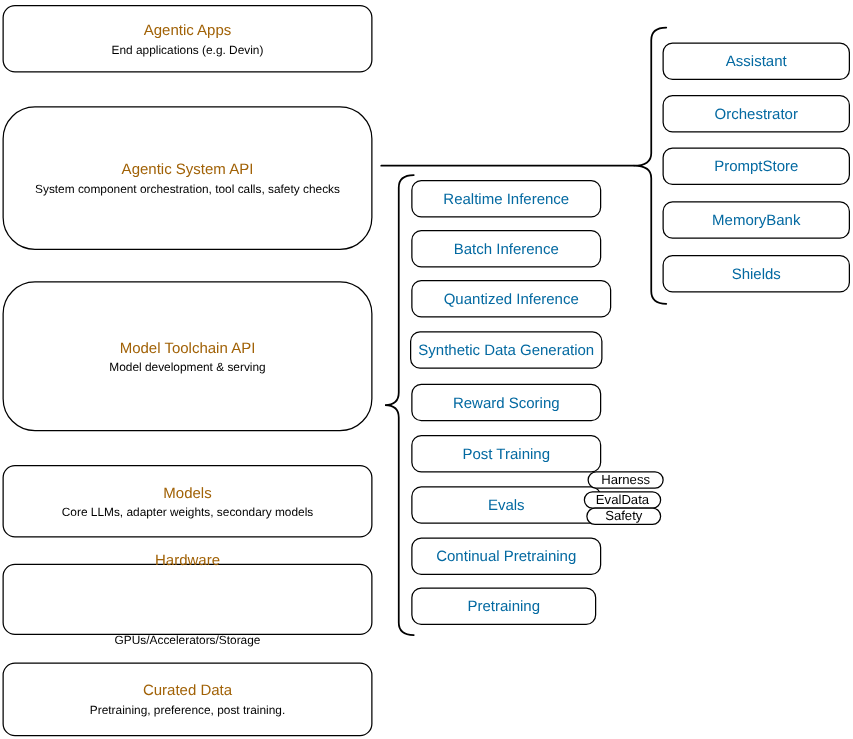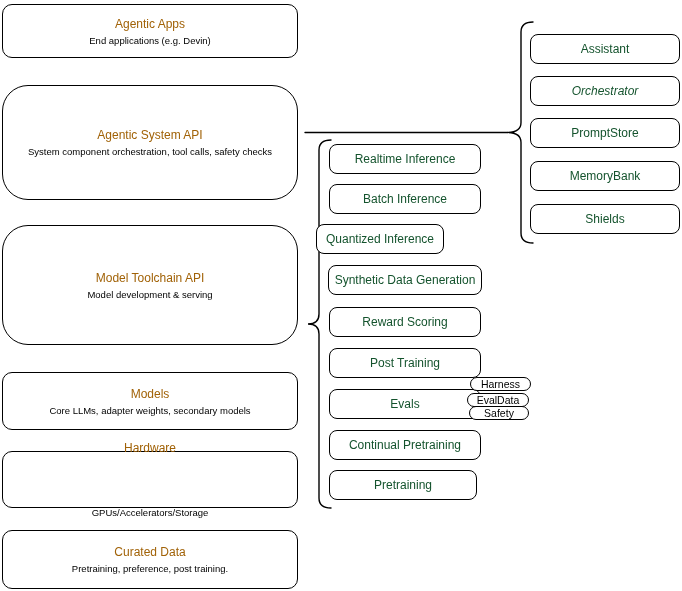--- a/index.html
+++ b/index.html
@@ -44,21 +44,21 @@
   }
   .node .subtitle {
     font-size: 9.5px;
     line-height: 11px;
     margin-top: 4px;
     color: #000000;
     white-space: nowrap;
   }
   .node .label {
     font-size: 12px;
-    color: #14532d;
+    color: #0369a1;
     white-space: nowrap;
   }
   .pill {
     position: absolute;
     box-sizing: border-box;
     background: #ffffff;
     border: 1.4px solid #000000;
     border-radius: 8px;
     display: flex;
     align-items: center;
@@ -110,21 +110,21 @@
     <div class="title">Curated Data</div>
     <div class="subtitle">Pretraining, preference, post training.</div>
   </div>
 
   <div class="node" style="left:329px; top:144px; width:152px; height:30px; border-radius:8px;">
     <div class="label">Realtime Inference</div>
   </div>
   <div class="node" style="left:329px; top:184px; width:152px; height:30px; border-radius:8px;">
     <div class="label">Batch Inference</div>
   </div>
-  <div class="node" style="left:316px; top:224px; width:128px; height:30px; border-radius:8px;">
+  <div class="node" style="left:329px; top:224px; width:160px; height:30px; border-radius:8px;">
     <div class="label">Quantized Inference</div>
   </div>
   <div class="node" style="left:328px; top:265px; width:154px; height:30px; border-radius:8px;">
     <div class="label">Synthetic Data Generation</div>
   </div>
   <div class="node" style="left:329px; top:307px; width:152px; height:30px; border-radius:8px;">
     <div class="label">Reward Scoring</div>
   </div>
   <div class="node" style="left:329px; top:348px; width:152px; height:30px; border-radius:8px;">
     <div class="label">Post Training</div>
@@ -139,21 +139,21 @@
     <div class="label">Pretraining</div>
   </div>
 
   <div class="pill" style="left:470px; top:377px; width:61px; height:14px;">Harness</div>
   <div class="pill" style="left:467px; top:393px; width:62px; height:14px;">EvalData</div>
   <div class="pill" style="left:469px; top:406px; width:60px; height:14px;">Safety</div>
 
   <div class="node" style="left:530px; top:34px; width:150px; height:30px; border-radius:8px;">
     <div class="label">Assistant</div>
   </div>
-  <div class="node" style="left:530px; top:76px; width:150px; height:30px; border-radius:8px;font-style:italic;">
+  <div class="node" style="left:530px; top:76px; width:150px; height:30px; border-radius:8px;">
     <div class="label">Orchestrator</div>
   </div>
   <div class="node" style="left:530px; top:118px; width:150px; height:30px; border-radius:8px;">
     <div class="label">PromptStore</div>
   </div>
   <div class="node" style="left:530px; top:161px; width:150px; height:30px; border-radius:8px;">
     <div class="label">MemoryBank</div>
   </div>
   <div class="node" style="left:530px; top:204px; width:150px; height:30px; border-radius:8px;">
     <div class="label">Shields</div>

